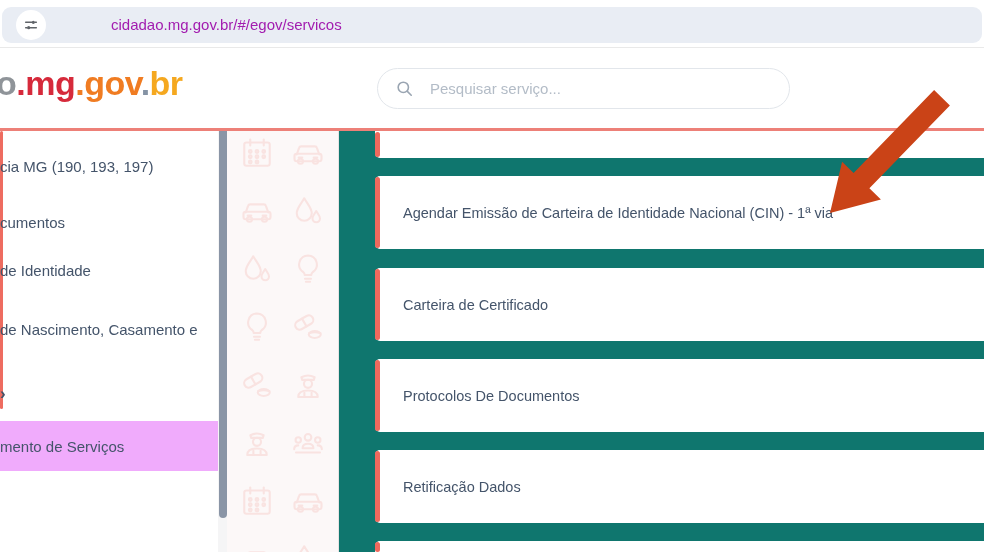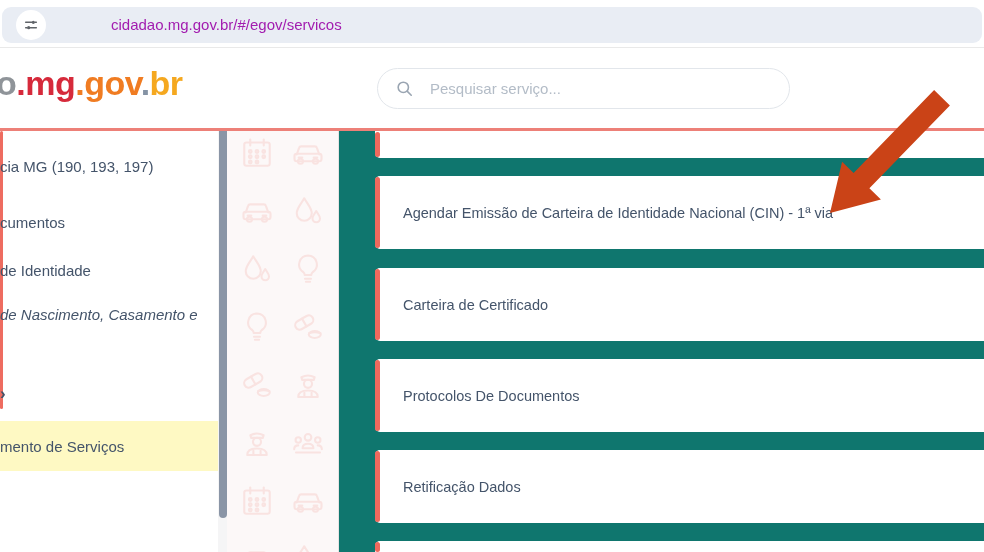--- a/index.html
+++ b/index.html
@@ -25,24 +25,24 @@
   .search input::placeholder { color: #b3bcc7; }
 
   .topline { position: absolute; left: 0; top: 128px; width: 100%; height: 3px; background: #ed8078; z-index: 6; }
 
   
   .sidebar { position: absolute; left: 0; top: 131px; width: 264px; bottom: 0; background: #fff; }
   .sidebar-redline { position: absolute; left: 0; top: 0; width: 3px; height: 278px; background: #ee6c60; border-radius: 2px; }
   .sb-item { position: absolute; left: 0; right: 0; height: 50px; display: flex; align-items: center;
              justify-content: space-between; padding-right: 17px; color: #44546a; font-size: 15px; cursor: pointer; }
   .sb-item .lbl { white-space: nowrap; }
-  .sb-item.selected { background: #fef9c3; }
+  .sb-item.selected { background: #f0abfc; }
   .chev { font-size: 17px; font-weight: 700; color: #44546a; line-height: 1; }
   .sb-item.twoline { align-items: flex-start; }
-  .sb-item.twoline .lbl { margin-top: 2px; font-style: italic; }
+  .sb-item.twoline .lbl { margin-top: 17px; }
   .sb-item.twoline .chev { margin-top: 24px; }
 
   
   .vscroll { position: absolute; left: 218px; top: 131px; width: 9px; bottom: 0; background: #f5f5f6; }
   .vscroll .thumb { position: absolute; left: 0.5px; top: 0; width: 8px; height: 387px;
                     background: #8a95a6; border-radius: 0 0 4px 4px; cursor: pointer; }
 
   
   .iconcol { position: absolute; left: 227px; top: 131px; width: 112px; bottom: 0;
              background: #fcf8f8; border-right: 1px solid #e7e3e3; overflow: hidden; padding: 4px 12px 0 12px; }

